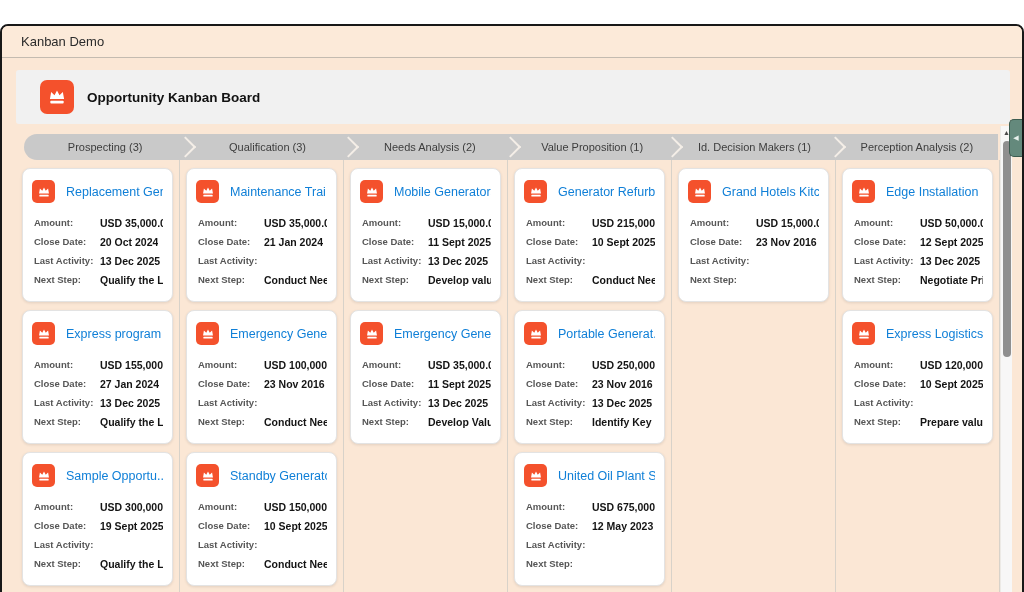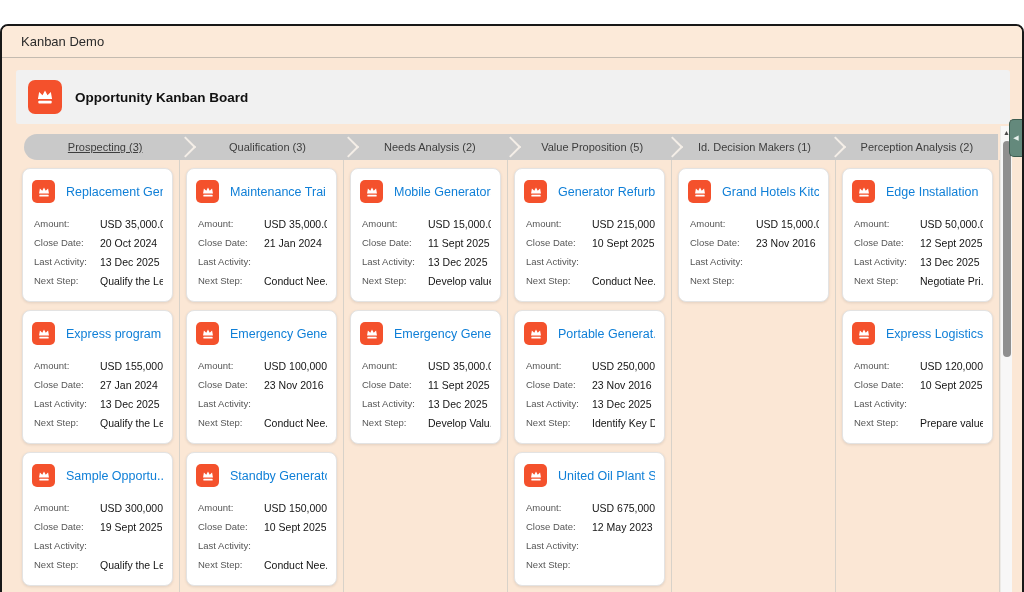--- a/index.html
+++ b/index.html
@@ -10,37 +10,37 @@
     background:#fbe7d5;font-family:"Liberation Sans",sans-serif;margin-top:24px;
   }
   .titlebar{
     height:32px;display:flex;align-items:center;padding-left:19px;
     font-size:13px;color:#2b2b2b;background:#fcead9;
     border-bottom:1px solid #c4bbb0;
   }
   .board-header{
     position:absolute;left:14px;top:44px;width:994px;height:54px;
     background:#f1f1f1;border-radius:3px;
-    display:flex;align-items:center;padding-left:12px;gap:13px;
+    display:flex;align-items:center;padding-left:24px;gap:13px;
   }
   .crown-badge{
     width:34px;height:34px;border-radius:7px;background:#f4512c;
     display:flex;align-items:center;justify-content:center;flex:none;
   }
   .board-title{font-size:13.5px;font-weight:bold;color:#111;}
   .board-count{font-size:12px;color:#333;margin-top:3px;}
   .stages{
     position:absolute;left:22px;top:108px;width:974px;height:26px;
     display:grid;grid-template-columns:repeat(6,1fr);
   }
   .stage-cell{
     position:relative;background:#c9c9c9;display:flex;align-items:center;
     justify-content:center;font-size:11px;color:#3d3d3d;cursor:pointer;
   }
-  .stage-cell:first-child{border-radius:13px 0 0 13px;text-decoration:underline;}
+  .stage-cell:first-child{border-radius:13px 0 0 13px;}
   .chev{
     position:absolute;right:-7px;top:50%;width:15px;height:15px;z-index:1;
     border-top:2px solid #f4eee7;border-right:2px solid #f4eee7;
     transform:translateY(-50%) rotate(45deg);
   }
   .stage-cell:last-child .chev{display:none;}
   .columns{
     position:absolute;left:14px;top:134px;width:984px;bottom:7px;
     display:grid;grid-template-columns:repeat(6,1fr);
   }
@@ -53,21 +53,21 @@
   .card-head{display:flex;align-items:center;gap:11px;}
   .crown-sm{
     width:23px;height:23px;border-radius:5px;background:#f4512c;flex:none;
     display:flex;align-items:center;justify-content:center;
   }
   .card-title{
     font-size:12.5px;color:#0f7fd7;white-space:nowrap;overflow:hidden;
     text-decoration:none;cursor:pointer;
   }
   .fields{margin-top:14px;padding-left:2px;}
-  .frow{display:flex;margin-bottom:6px;align-items:center;height:13px;}
+  .frow{display:flex;margin-bottom:6px;align-items:flex-start;height:13px;font-weight:bold;}
   .flabel{width:66px;flex:none;font-size:9.5px;color:#565656;}
   .fval{font-size:10.5px;color:#141414;white-space:nowrap;overflow:hidden;}
   .vscroll{
     position:absolute;left:998px;top:100px;bottom:8px;width:12px;
     background:#f7f7f7;border-left:1px solid #eceae6;
   }
   .sb-arrow{height:13px;font-size:7px;color:#4a4a4a;text-align:center;line-height:13px;cursor:pointer;}
   .sb-thumb{position:absolute;left:2px;top:15px;width:8px;height:216px;background:#8f8f8f;border-radius:4px;cursor:pointer;}
   .edge-btn{
     position:absolute;right:0;top:93px;width:13px;height:38px;
@@ -107,21 +107,21 @@
     <span>Qualification (3)</span>
     <span class="chev"></span>
   </div>
 
   <div class="stage-cell">
     <span>Needs Analysis (2)</span>
     <span class="chev"></span>
   </div>
 
   <div class="stage-cell">
-    <span>Value Proposition (5)</span>
+    <span>Value Proposition (1)</span>
     <span class="chev"></span>
   </div>
 
   <div class="stage-cell">
     <span>Id. Decision Makers (1)</span>
     <span class="chev"></span>
   </div>
 
   <div class="stage-cell">
     <span>Perception Analysis (2)</span>

